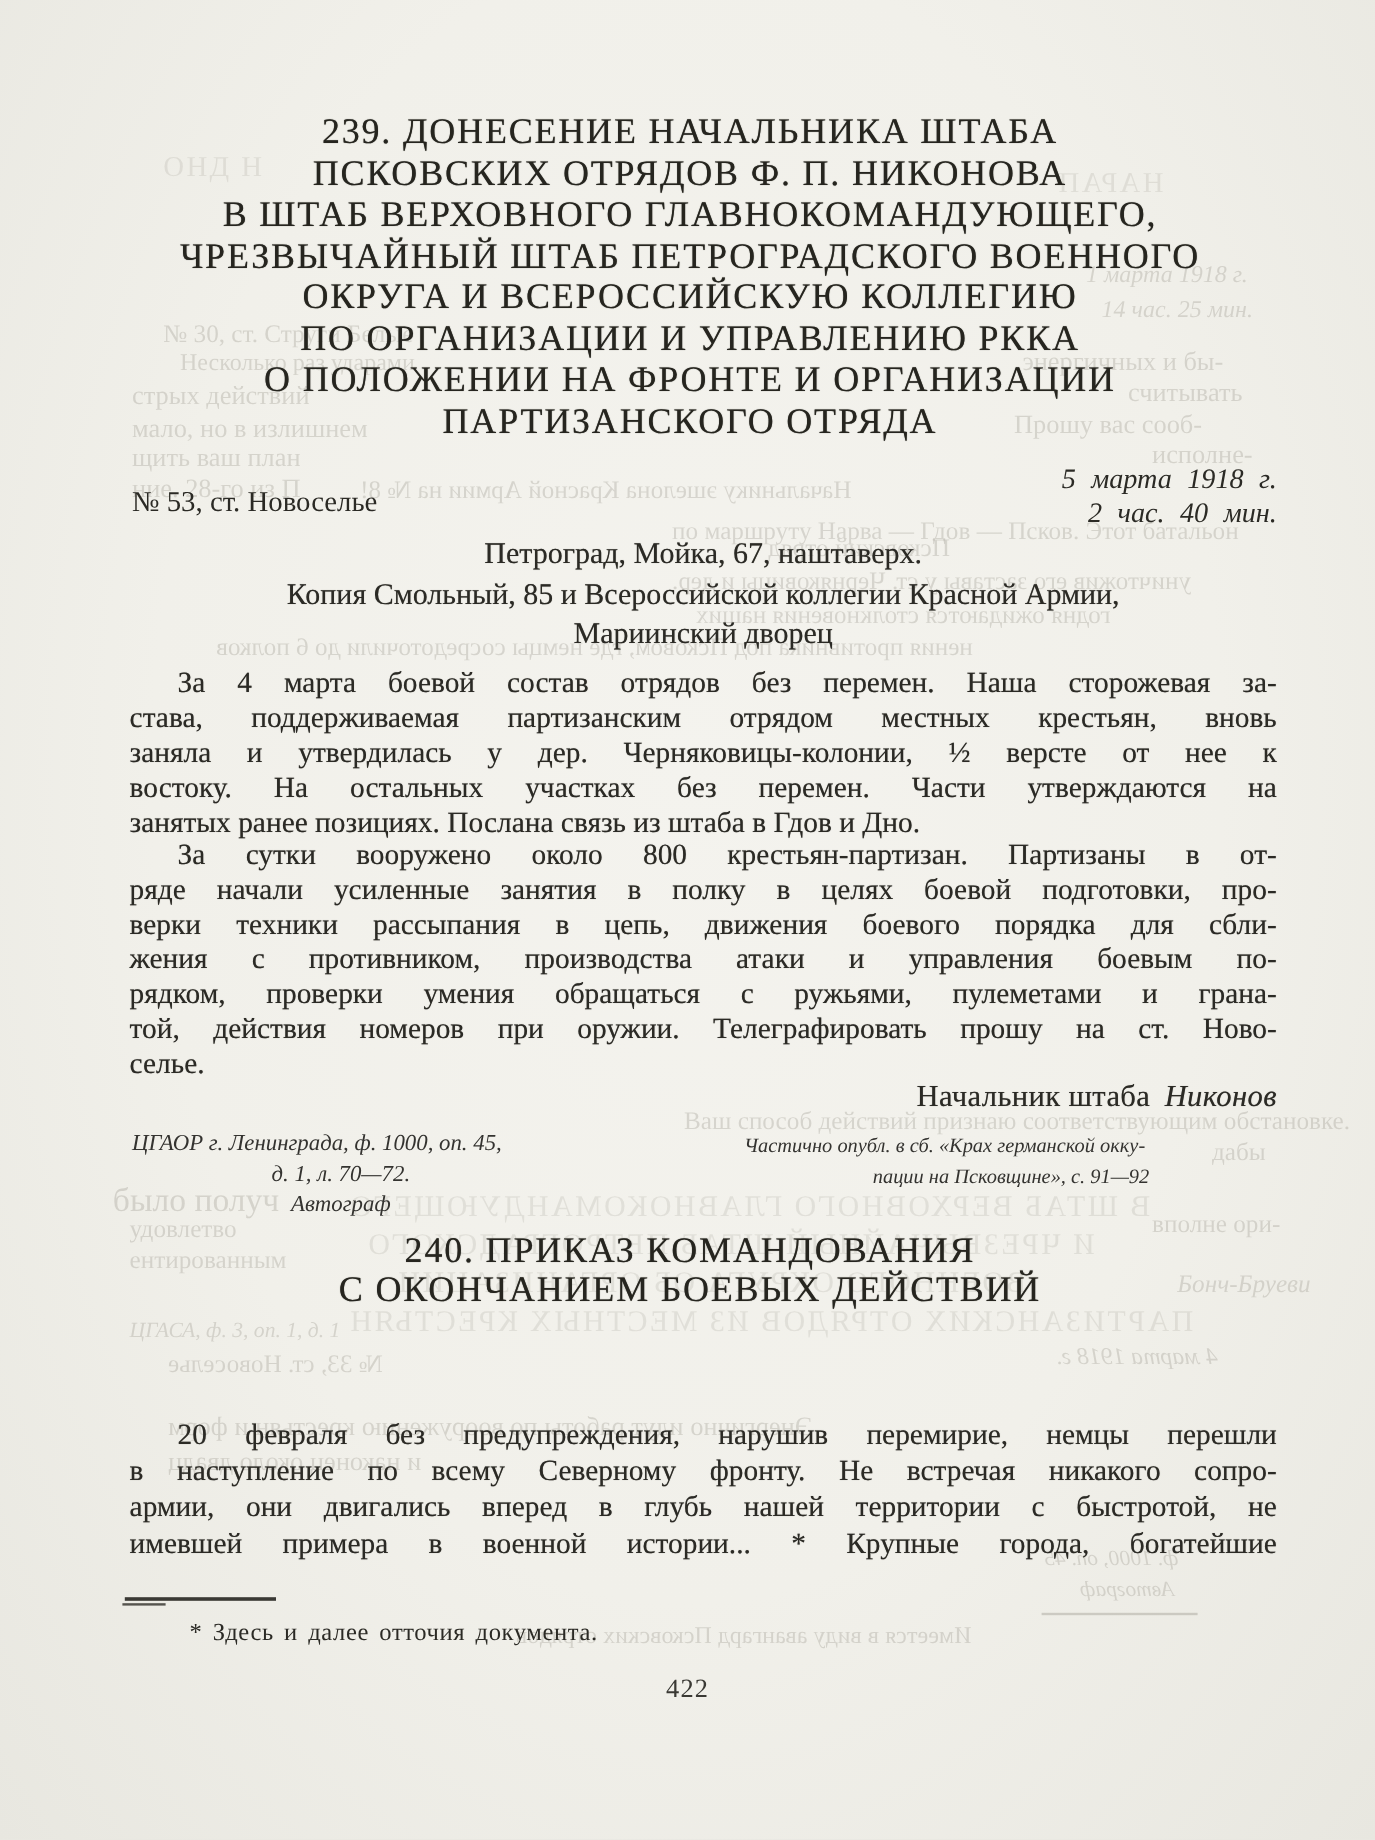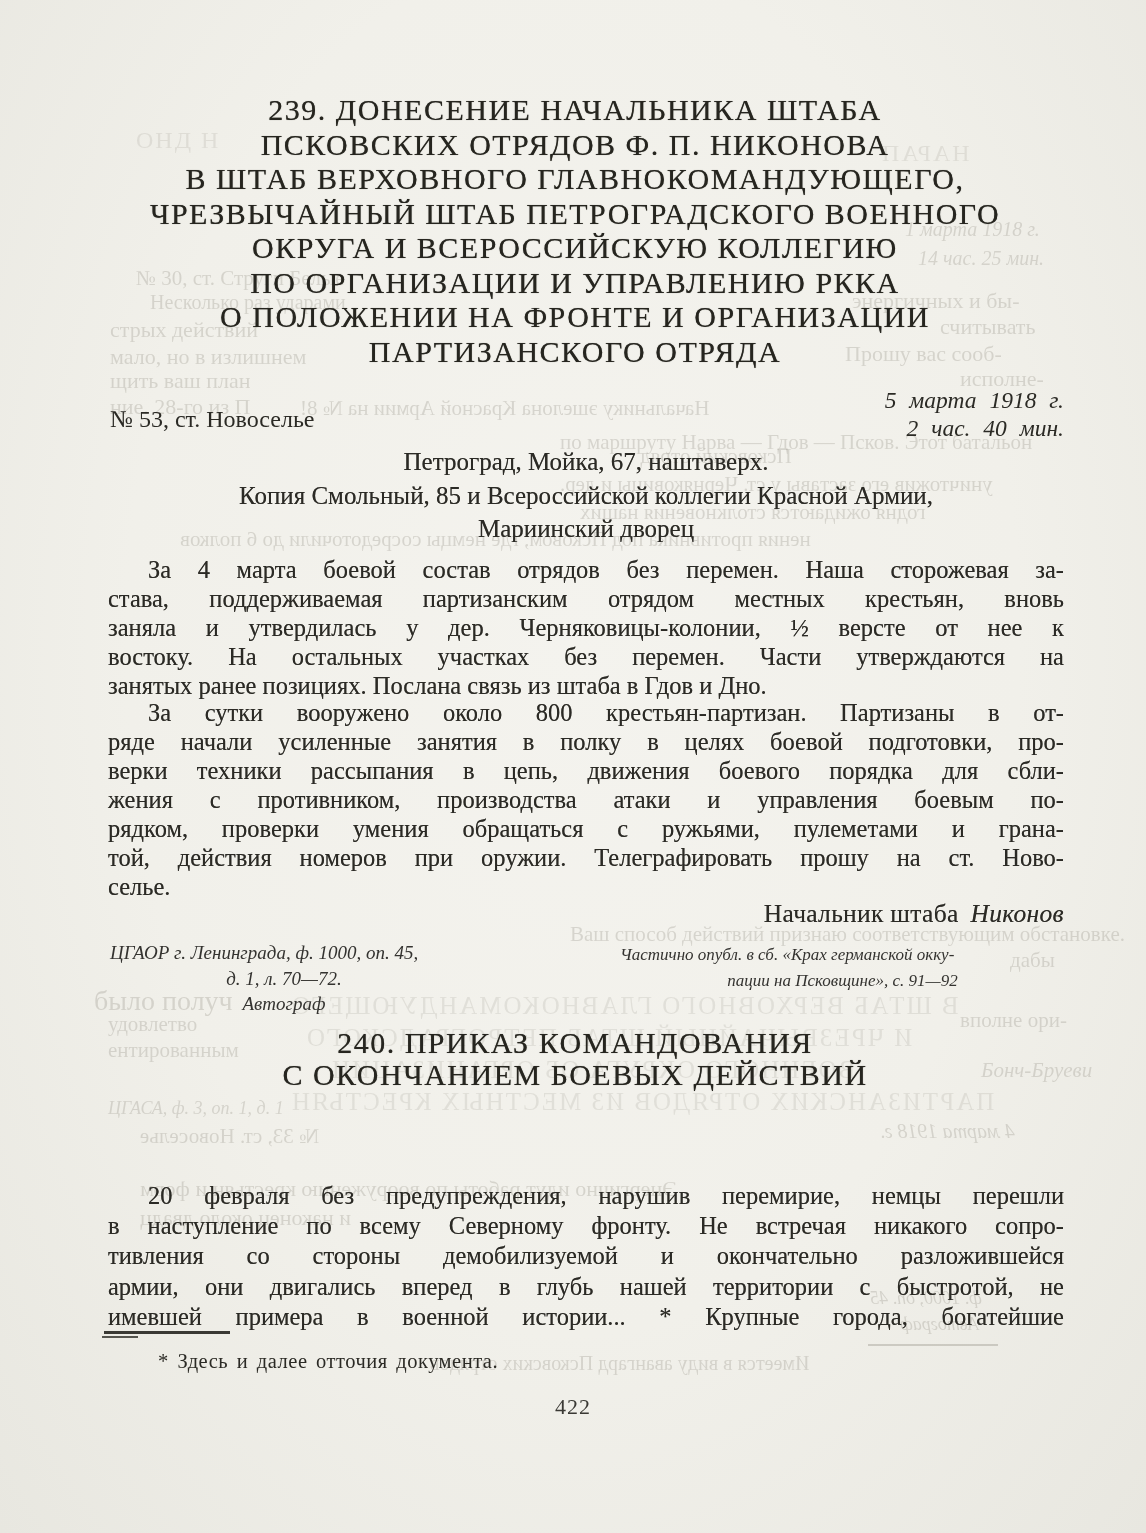--- a/index.html
+++ b/index.html
@@ -172,21 +172,20 @@
 
   <div class="title t240">
       <div class="ln">240. ПРИКАЗ КОМАНДОВАНИЯ</div>
       <div class="ln">С ОКОНЧАНИЕМ БОЕВЫХ ДЕЙСТВИЙ</div>
     </div>
 
 
   <div class="para p3 indent-first">
       <div class="ln j">20 февраля без предупреждения, нарушив перемирие, немцы перешли</div>
       <div class="ln j">в наступление по всему Северному фронту. Не встречая никакого сопро-</div>
-      <div class="ln j">тивления со стороны демобилизуемой и окончательно разложившейся</div>
       <div class="ln j">армии, они двигались вперед в глубь нашей территории с быстротой, не</div>
       <div class="ln j">имевшей примера в военной истории... * Крупные города, богатейшие</div>
     </div>
 
   <div class="frule"></div>
 
   <div class="fnote">* Здесь и далее отточия документа.</div>
 
   <div class="pagenum">422</div>
 

